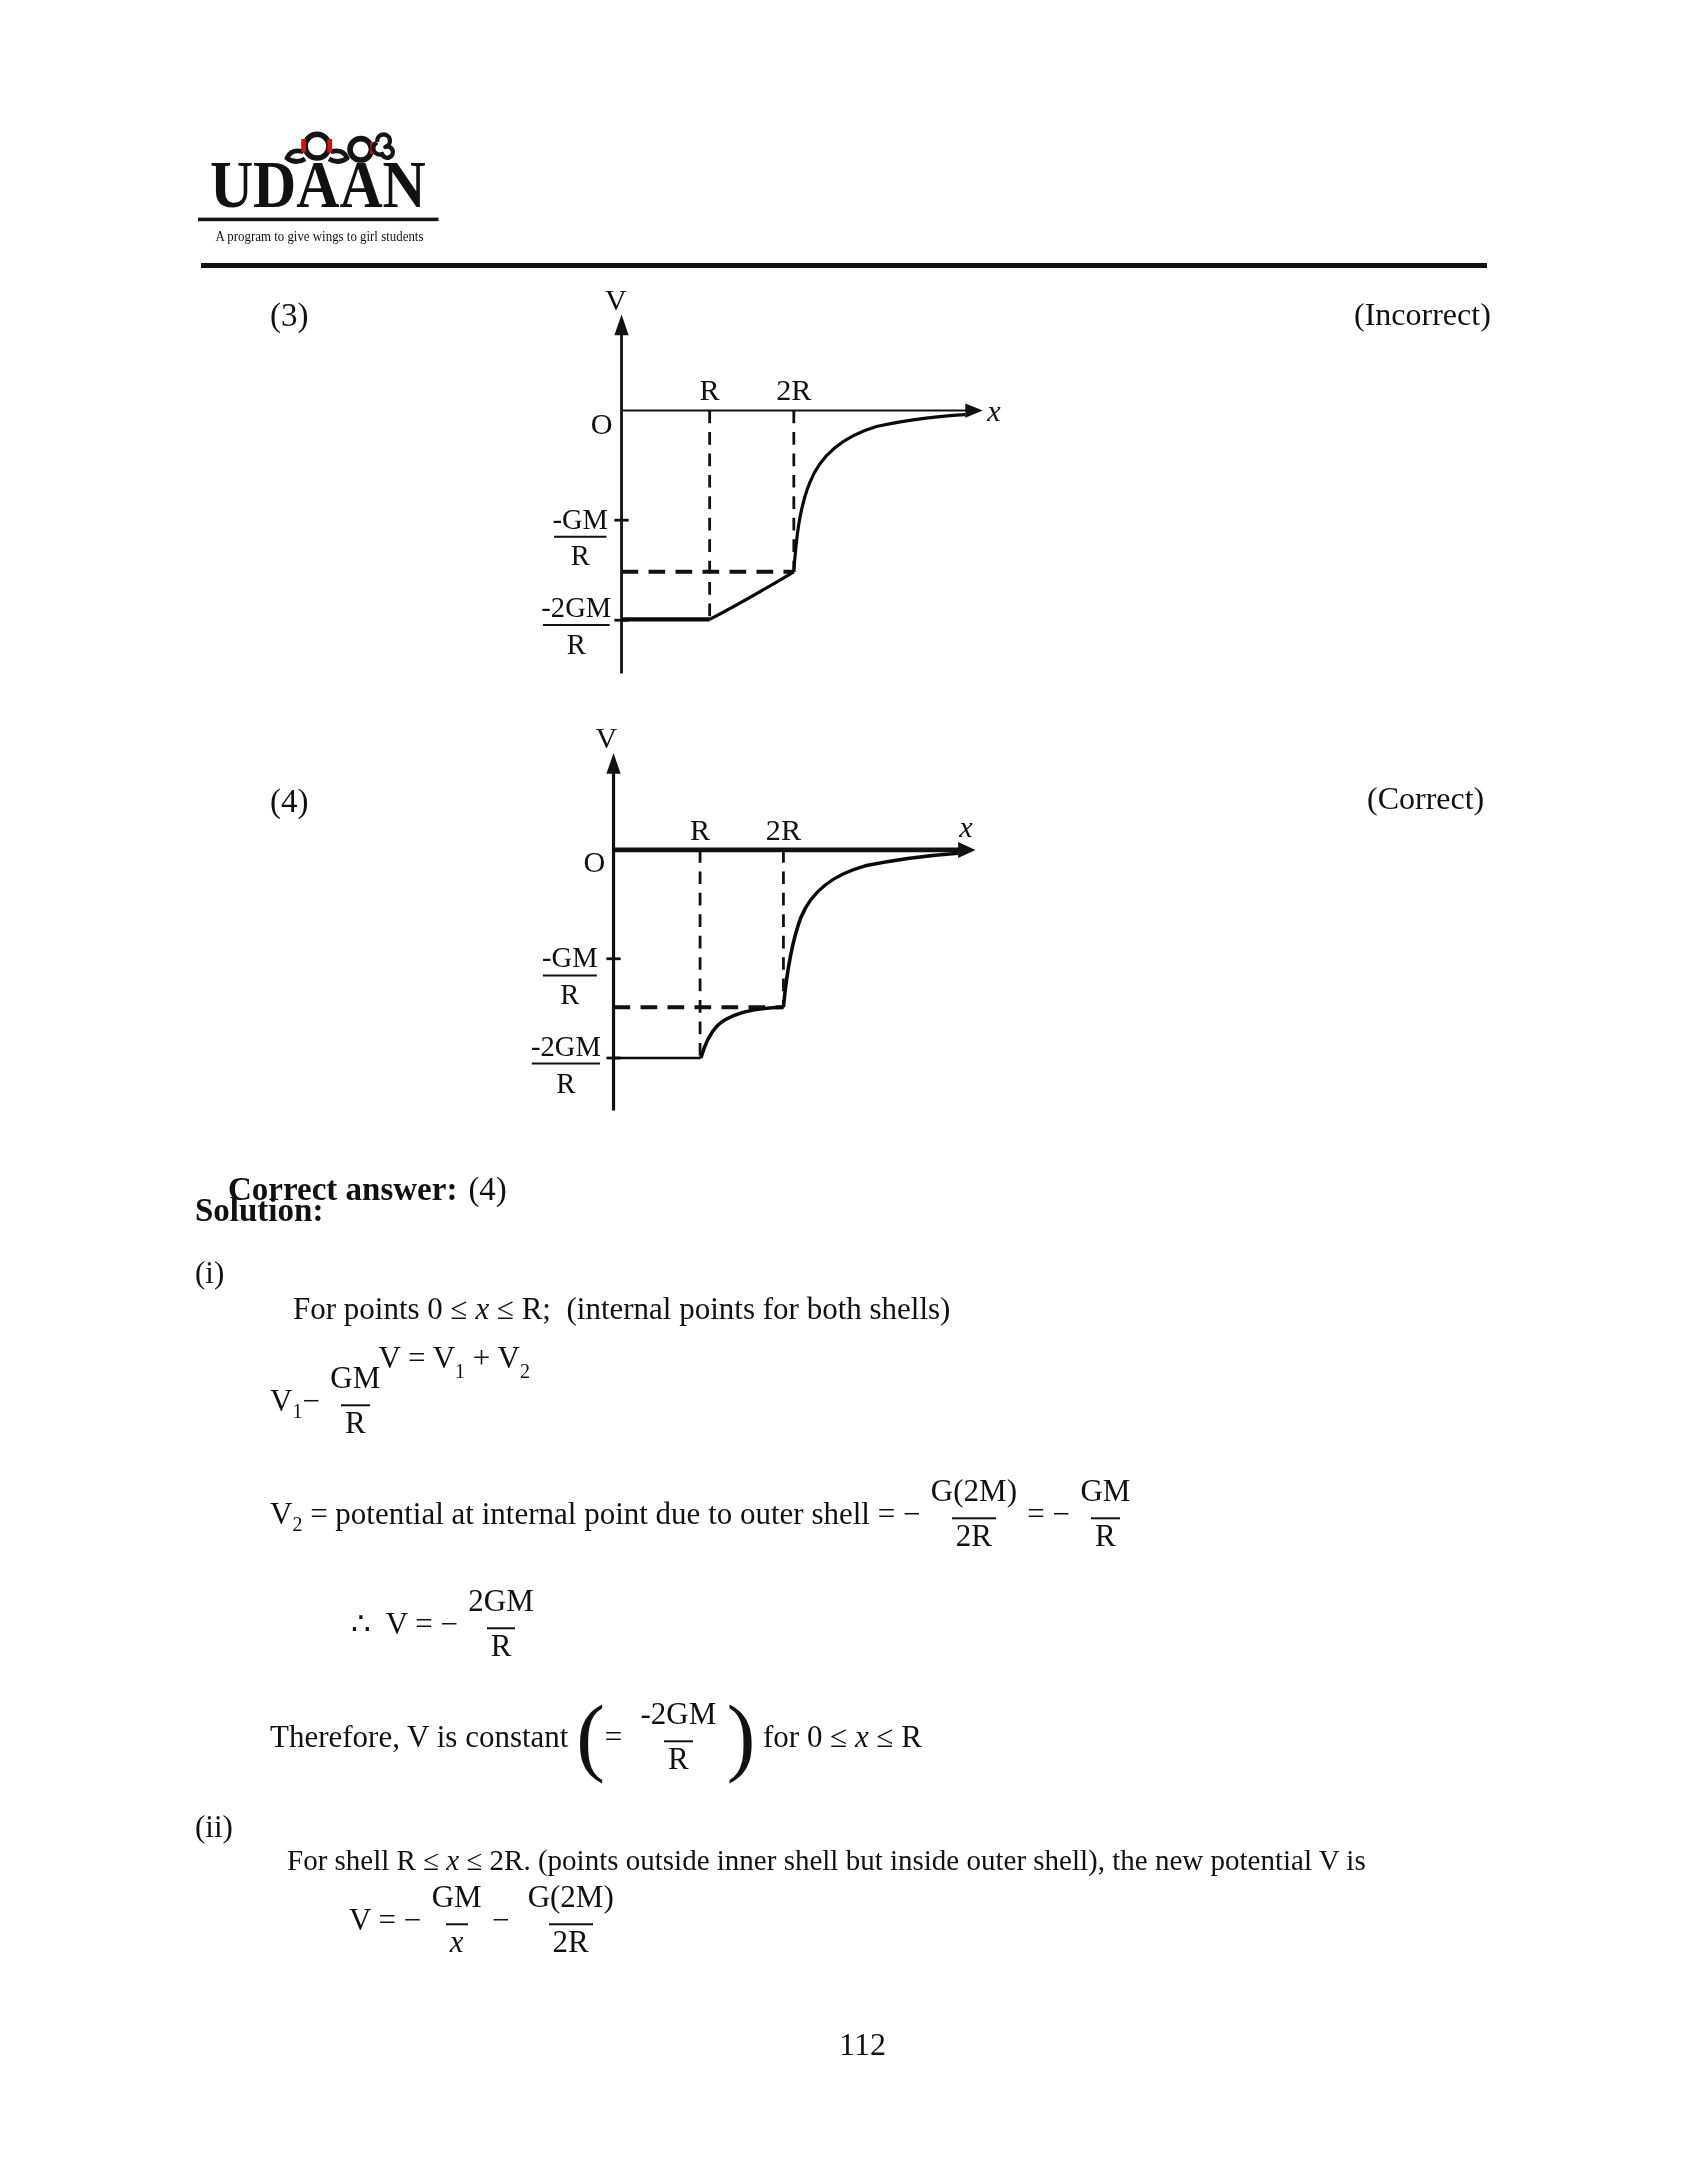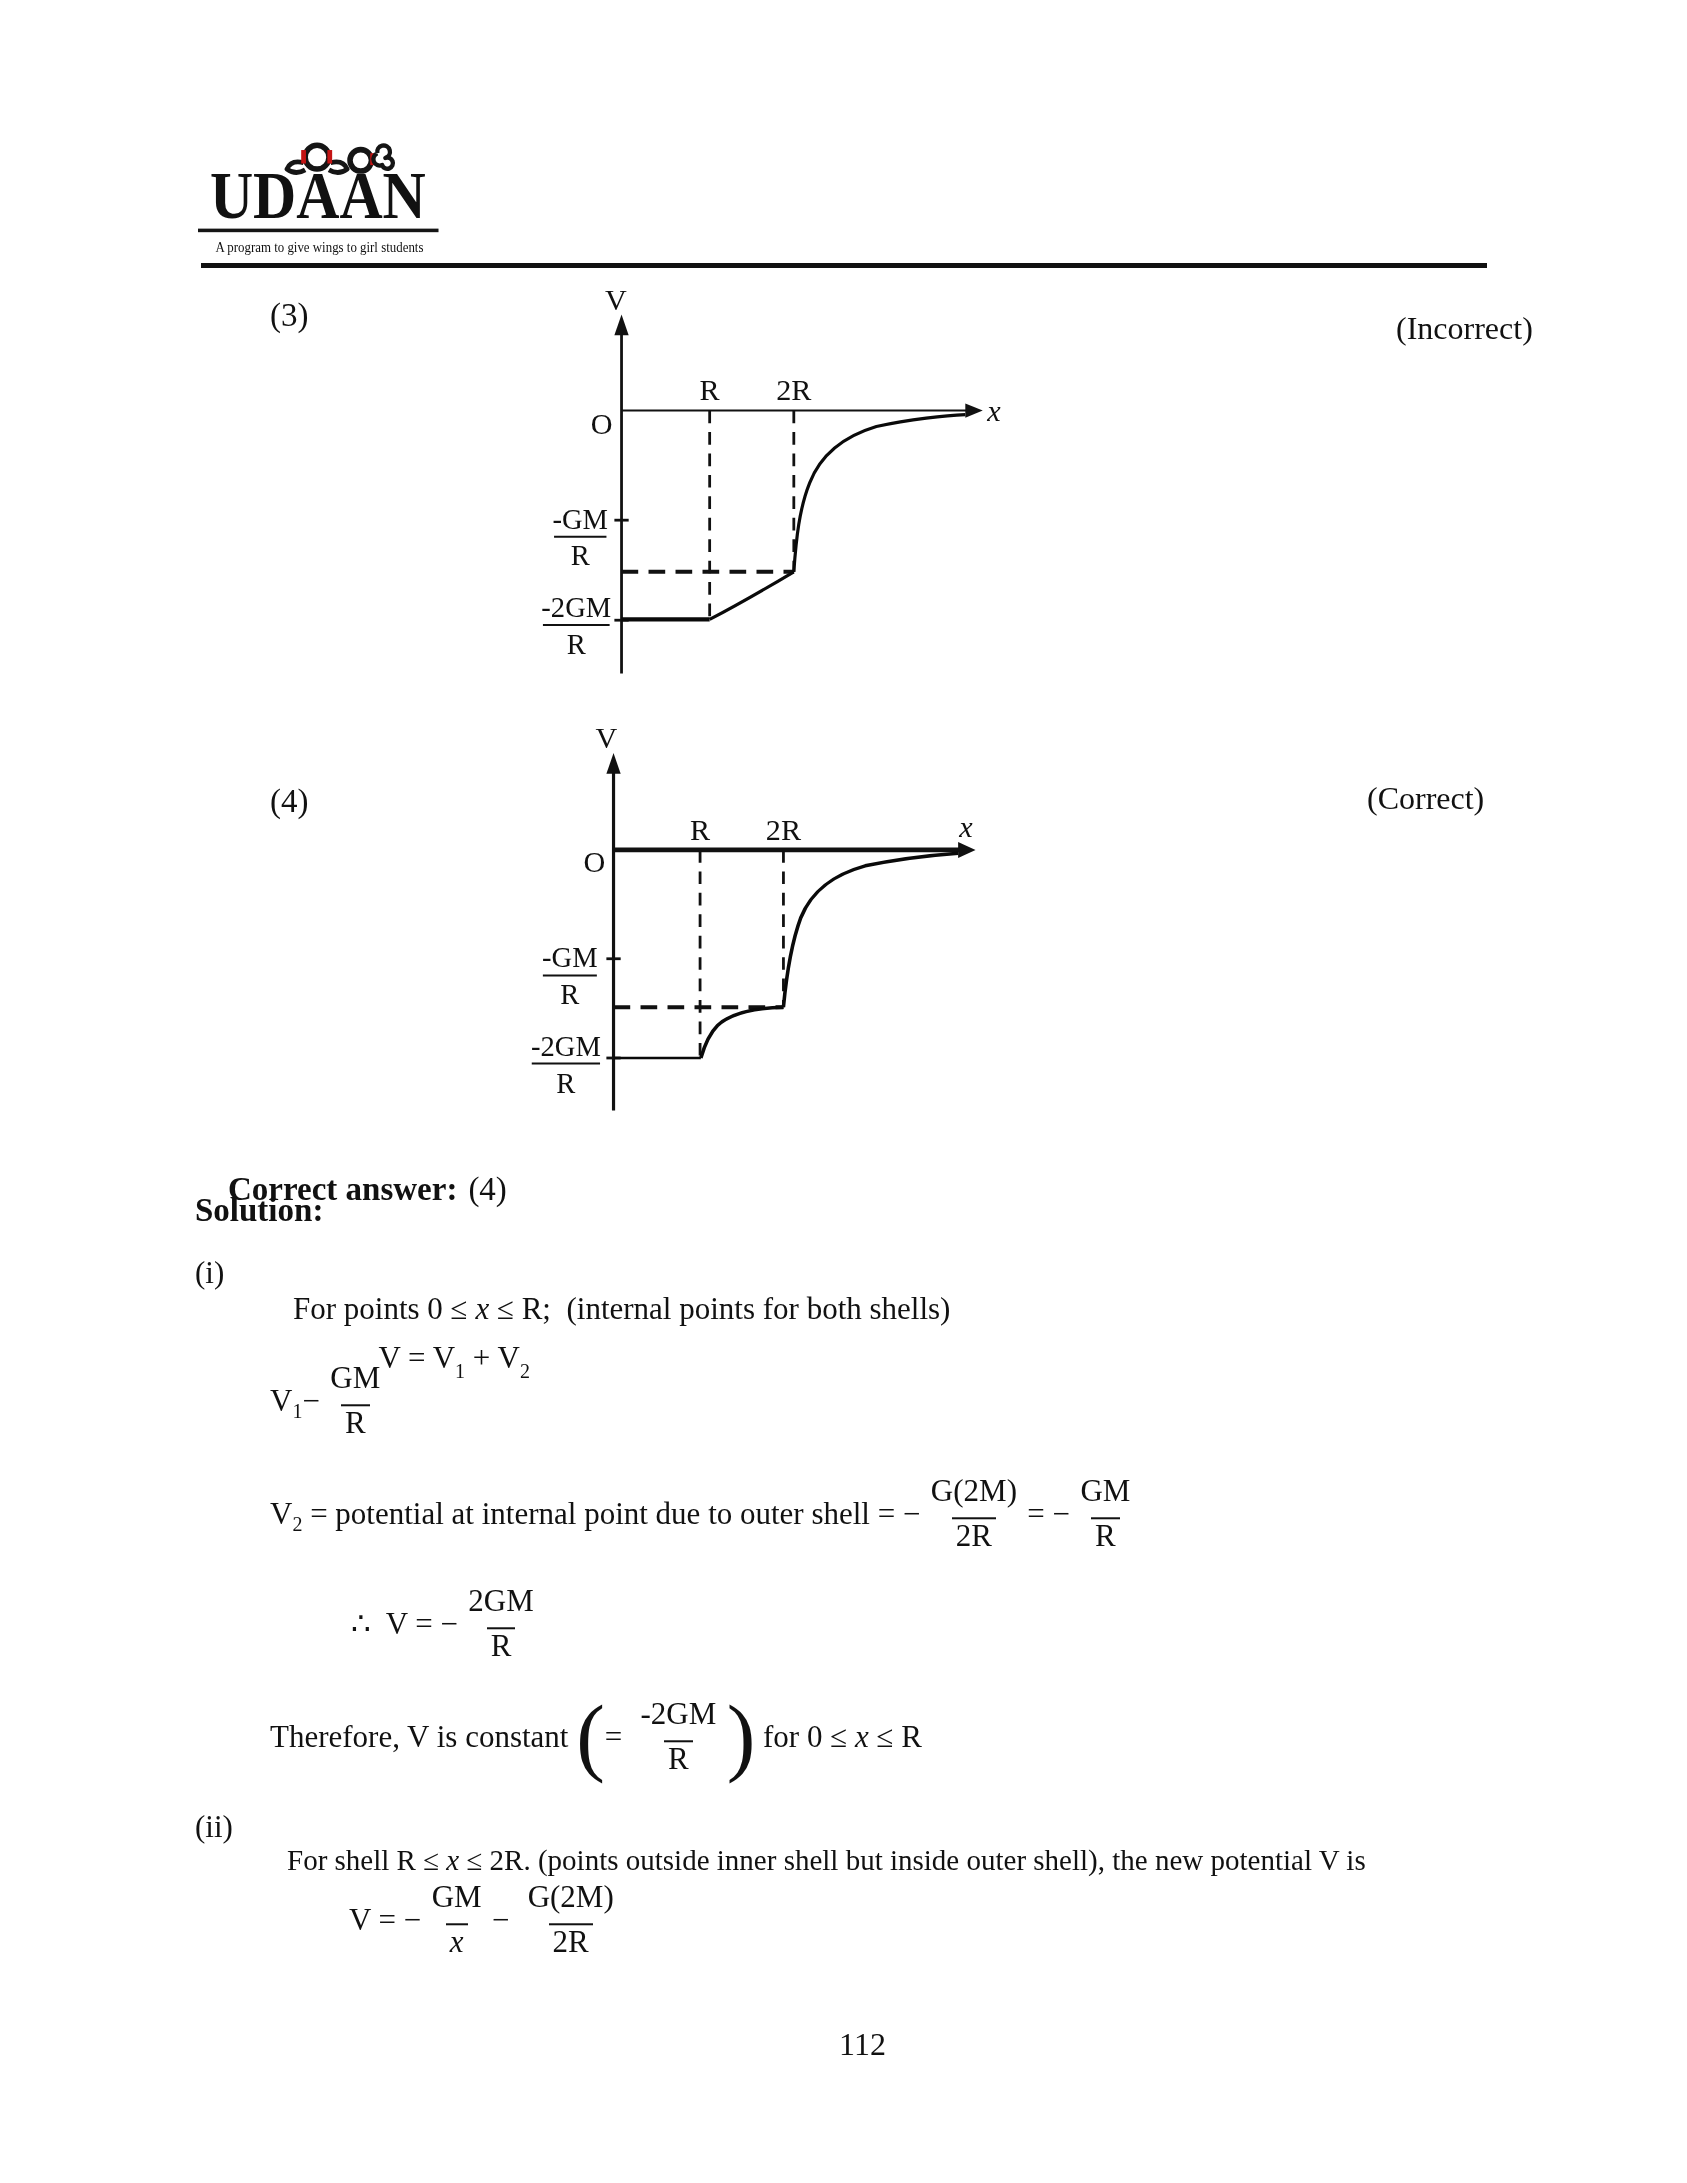--- a/index.html
+++ b/index.html
@@ -1,20 +1,20 @@
 <!DOCTYPE html>
 <html style="font-size:12.7px"><head>
 <meta charset="utf-8">
 <style>
   html,body{margin:0;padding:0;background:#ffffff;}
   .page{position:relative;width:1687px;height:2183px;background:#ffffff;
         font-family:"Liberation Serif",serif;color:#111;overflow:hidden;}
 
   
-  .logo-wrap{position:absolute;left:198px;top:123px;width:254px;height:139px;}
+  .logo-wrap{position:absolute;left:198px;top:112px;width:254px;height:139px;}
   .header-rule{position:absolute;left:201px;top:263px;width:1286px;height:4.8px;background:#111;}
 
   
   .opt-label{position:absolute;font-size:33px;}
   .verdict{position:absolute;font-size:32px;}
 
   
   .graph{position:absolute;width:524px;height:413px;}
   svg text{font-family:"Liberation Serif",serif;fill:#111;}
   .itx{font-style:italic;}
@@ -56,21 +56,21 @@
         <rect x="217" y="38" width="6" height="15" fill="#c41414"></rect>
         <path d="M226,38 a8,8 0 1,1 10,6 a7,7 0 1,1 -4,9 a8,8 0 1,1 -6,-15" fill="#fff" stroke="#151515" stroke-width="5.5" stroke-linejoin="round"></path>
       </g>
       <rect x="0" y="133" width="303" height="4.5" fill="#151515"></rect>
       <text x="22" y="163" font-family="Liberation Sans, sans-serif" font-size="19" textLength="262" lengthAdjust="spacingAndGlyphs" fill="#2a2a2a">A program to give wings to girl students</text>
     </svg>
   </div>
   <div class="header-rule"></div>
 
   <div class="opt-label" style="left:270px;top:297px;">(3)</div>
-  <div class="verdict" style="left:1354px;top:310px;margin-left:42px;">(Incorrect)</div>
+  <div class="verdict" style="left:1354px;top:296px;">(Incorrect)</div>
 
   <svg class="graph" style="left:508px;top:270px;" viewBox="0 0 660 520">
 
     <line x1="143" y1="75" x2="143" y2="508" stroke="#111" stroke-width="3.5"></line>
     <polygon points="143,56 134,82 152,82" fill="#111"></polygon>
     <line x1="143" y1="177" x2="580" y2="177" stroke="#111" stroke-width="2.5"></line>
     <polygon points="598,177 576,168 576,186" fill="#111"></polygon>
 
     <text x="136" y="50" font-size="38" text-anchor="middle">V</text>
     <text x="612" y="190" font-size="38" text-anchor="middle" class="itx">x</text>

